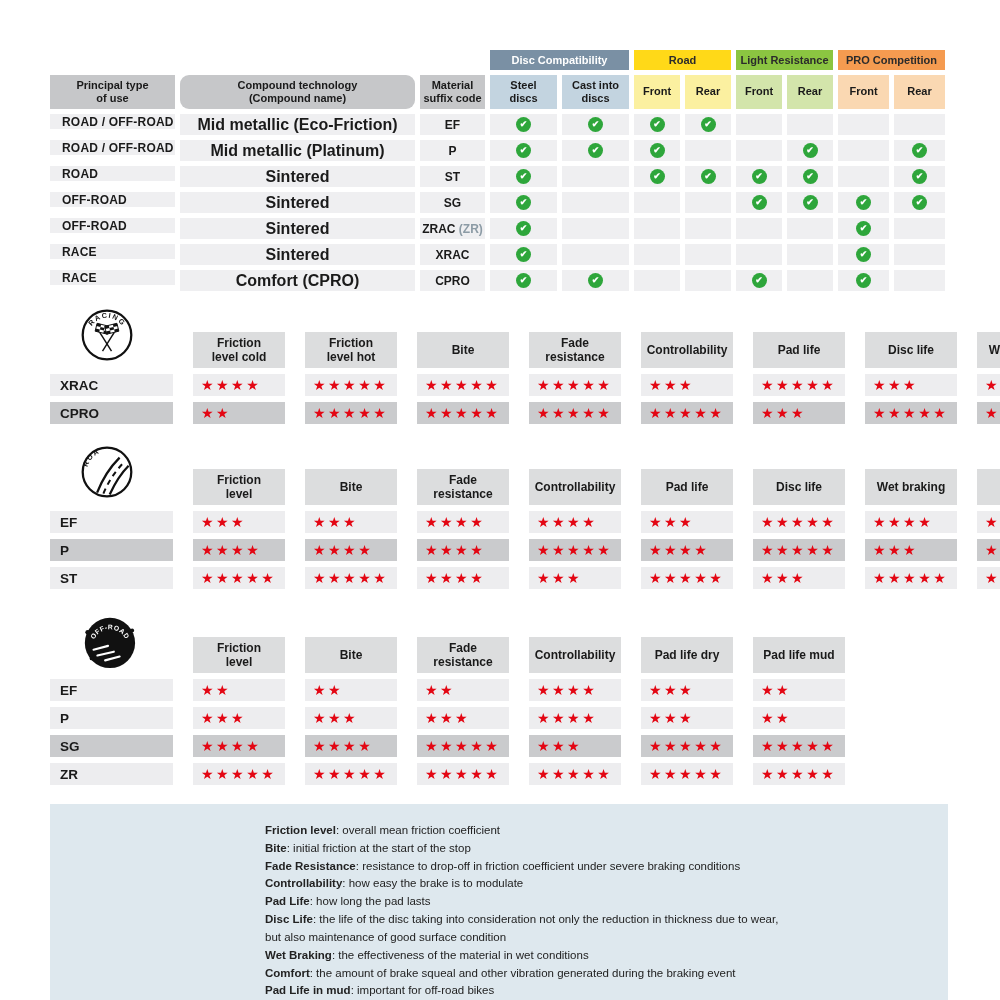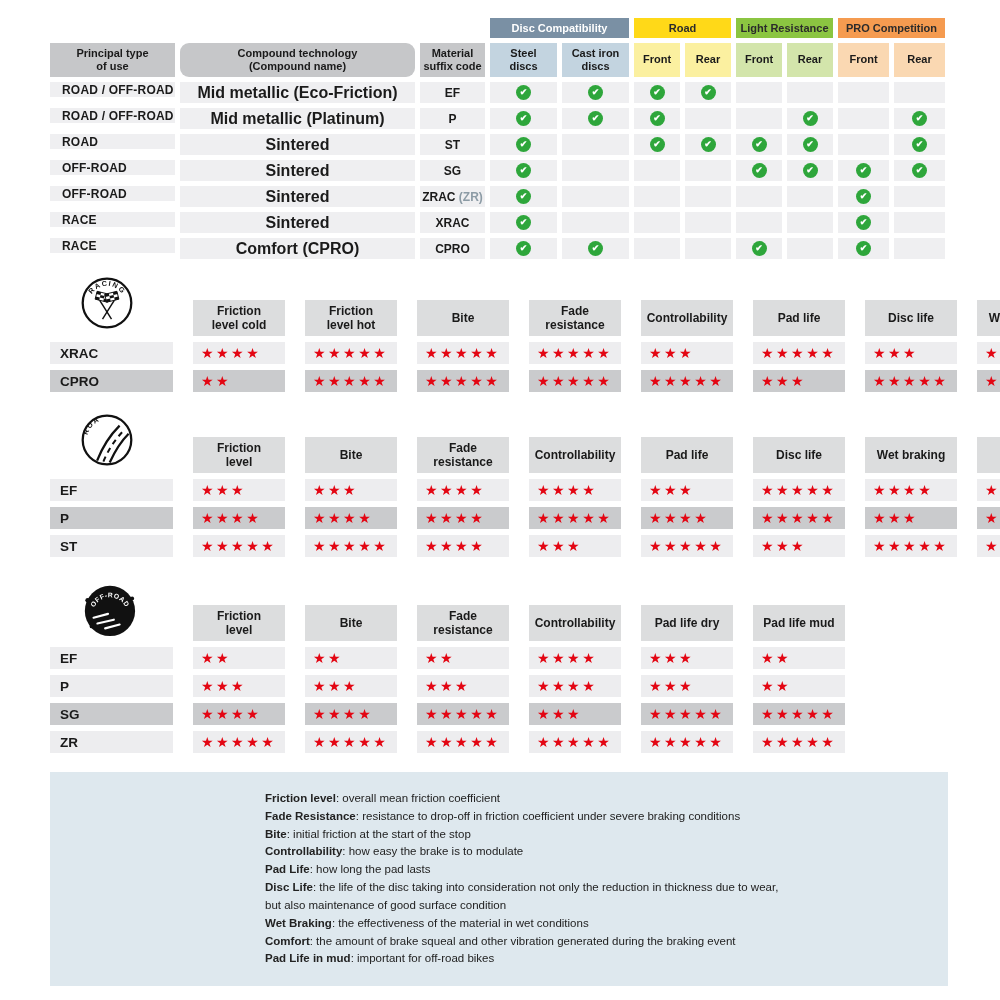--- a/index.html
+++ b/index.html
@@ -1,21 +1,21 @@
 <!DOCTYPE html>
 <html><head>
 <meta charset="utf-8">
 <style>
   *{box-sizing:border-box;margin:0;padding:0;}
   html,body{width:1000px;height:1000px;}
   body{background:#ffffff;font-family:"Liberation Sans",sans-serif;color:#1a1a1a;overflow:hidden;}
   .page{width:1000px;height:1000px;padding:18px 50px 0;}
 
   
-  .compat-grid{display:grid;grid-template-columns:125px 235px 65px 67px 67px 46px 46px 46px 46px 51px 51px;gap:5px;}
+  .compat-grid{display:grid;grid-template-columns:125px 235px 65px 67px 67px 46px 46px 46px 46px 51px 51px;gap:5px;margin-top:32px;}
   .ghost{background:transparent;}
   .ghead{height:20px;display:flex;align-items:center;justify-content:center;font-size:11px;font-weight:bold;}
   .chead{min-height:34px;display:flex;align-items:center;justify-content:center;text-align:center;
          font-size:11px;font-weight:bold;line-height:1.2;white-space:pre-line;padding:2px 3px;}
   .c-use{background:#EFEFF1;height:15px;display:flex;align-items:center;font-size:12px;font-weight:bold;padding-left:12px;letter-spacing:.2px;}
   .c-tech{background:#EFEFF1;height:21px;display:flex;align-items:center;justify-content:center;font-size:16px;font-weight:bold;}
   .c-code{background:#EFEFF1;height:21px;display:flex;align-items:center;justify-content:center;font-size:12px;font-weight:bold;}
   .code-note{color:#8C9BA5;}
   .c-check{background:#EFEFF1;height:21px;display:flex;align-items:center;justify-content:center;}
   .check{width:15px;height:15px;border-radius:50%;background:#2EA63B;color:#fff;font-size:9px;font-weight:bold;
@@ -53,21 +53,21 @@
         <div class="ghead" style="grid-column: span 2; background: rgb(139, 197, 65); color: rgb(43, 43, 43);">Light Resistance</div>
         <div class="ghead" style="grid-column: span 2; background: rgb(245, 155, 80); color: rgb(43, 43, 43);">PRO Competition</div>
         <div class="chead" style="background: rgb(198, 199, 201);">Principal type
 of use</div>
         <div class="chead" style="background: rgb(198, 199, 201); border-radius: 9px;">Compound technology
 (Compound name)</div>
         <div class="chead" style="background: rgb(198, 199, 201);">Material
 suffix code</div>
         <div class="chead" style="background: rgb(195, 212, 224);">Steel
 discs</div>
-        <div class="chead" style="background: rgb(195, 212, 224);">Cast iron
+        <div class="chead" style="background: rgb(195, 212, 224);">Cast into
 discs</div>
         <div class="chead" style="background: rgb(251, 240, 160);">Front</div>
         <div class="chead" style="background: rgb(251, 240, 160);">Rear</div>
         <div class="chead" style="background: rgb(211, 229, 171);">Front</div>
         <div class="chead" style="background: rgb(211, 229, 171);">Rear</div>
         <div class="chead" style="background: rgb(250, 216, 178);">Front</div>
         <div class="chead" style="background: rgb(250, 216, 178);">Rear</div>
         <div class="c-use">ROAD / OFF-ROAD</div>
         <div class="c-tech">Mid metallic (Eco-Friction)</div>
         <div class="c-code">
@@ -397,22 +397,22 @@
         <div class="rt-stars shade-light">★★★★★</div>
         <div class="rt-stars shade-light">★★★★★</div>
         <div class="rt-stars shade-light">★★★★★</div>
         <div class="rt-stars shade-light">★★★★★</div>
       </div>
   </section>
 
   <div class="legend">
     <div id="legend-lines">
         <div class="lg-line"><b>Friction level</b>: overall mean friction coefficient</div>
+        <div class="lg-line"><b>Bite</b>: initial friction at the start of the stop</div>
         <div class="lg-line"><b>Fade Resistance</b>: resistance to drop-off in friction coefficient under severe braking conditions</div>
-        <div class="lg-line"><b>Bite</b>: initial friction at the start of the stop</div>
         <div class="lg-line"><b>Controllability</b>: how easy the brake is to modulate</div>
         <div class="lg-line"><b>Pad Life</b>: how long the pad lasts</div>
         <div class="lg-line"><b>Disc Life</b>: the life of the disc taking into consideration not only the reduction in thickness due to wear,</div>
         <div class="lg-line">but also maintenance of good surface condition</div>
         <div class="lg-line"><b>Wet Braking</b>: the effectiveness of the material in wet conditions</div>
         <div class="lg-line"><b>Comfort</b>: the amount of brake squeal and other vibration generated during the braking event</div>
         <div class="lg-line"><b>Pad Life in mud</b>: important for off-road bikes</div>
       </div>
   </div>
 

